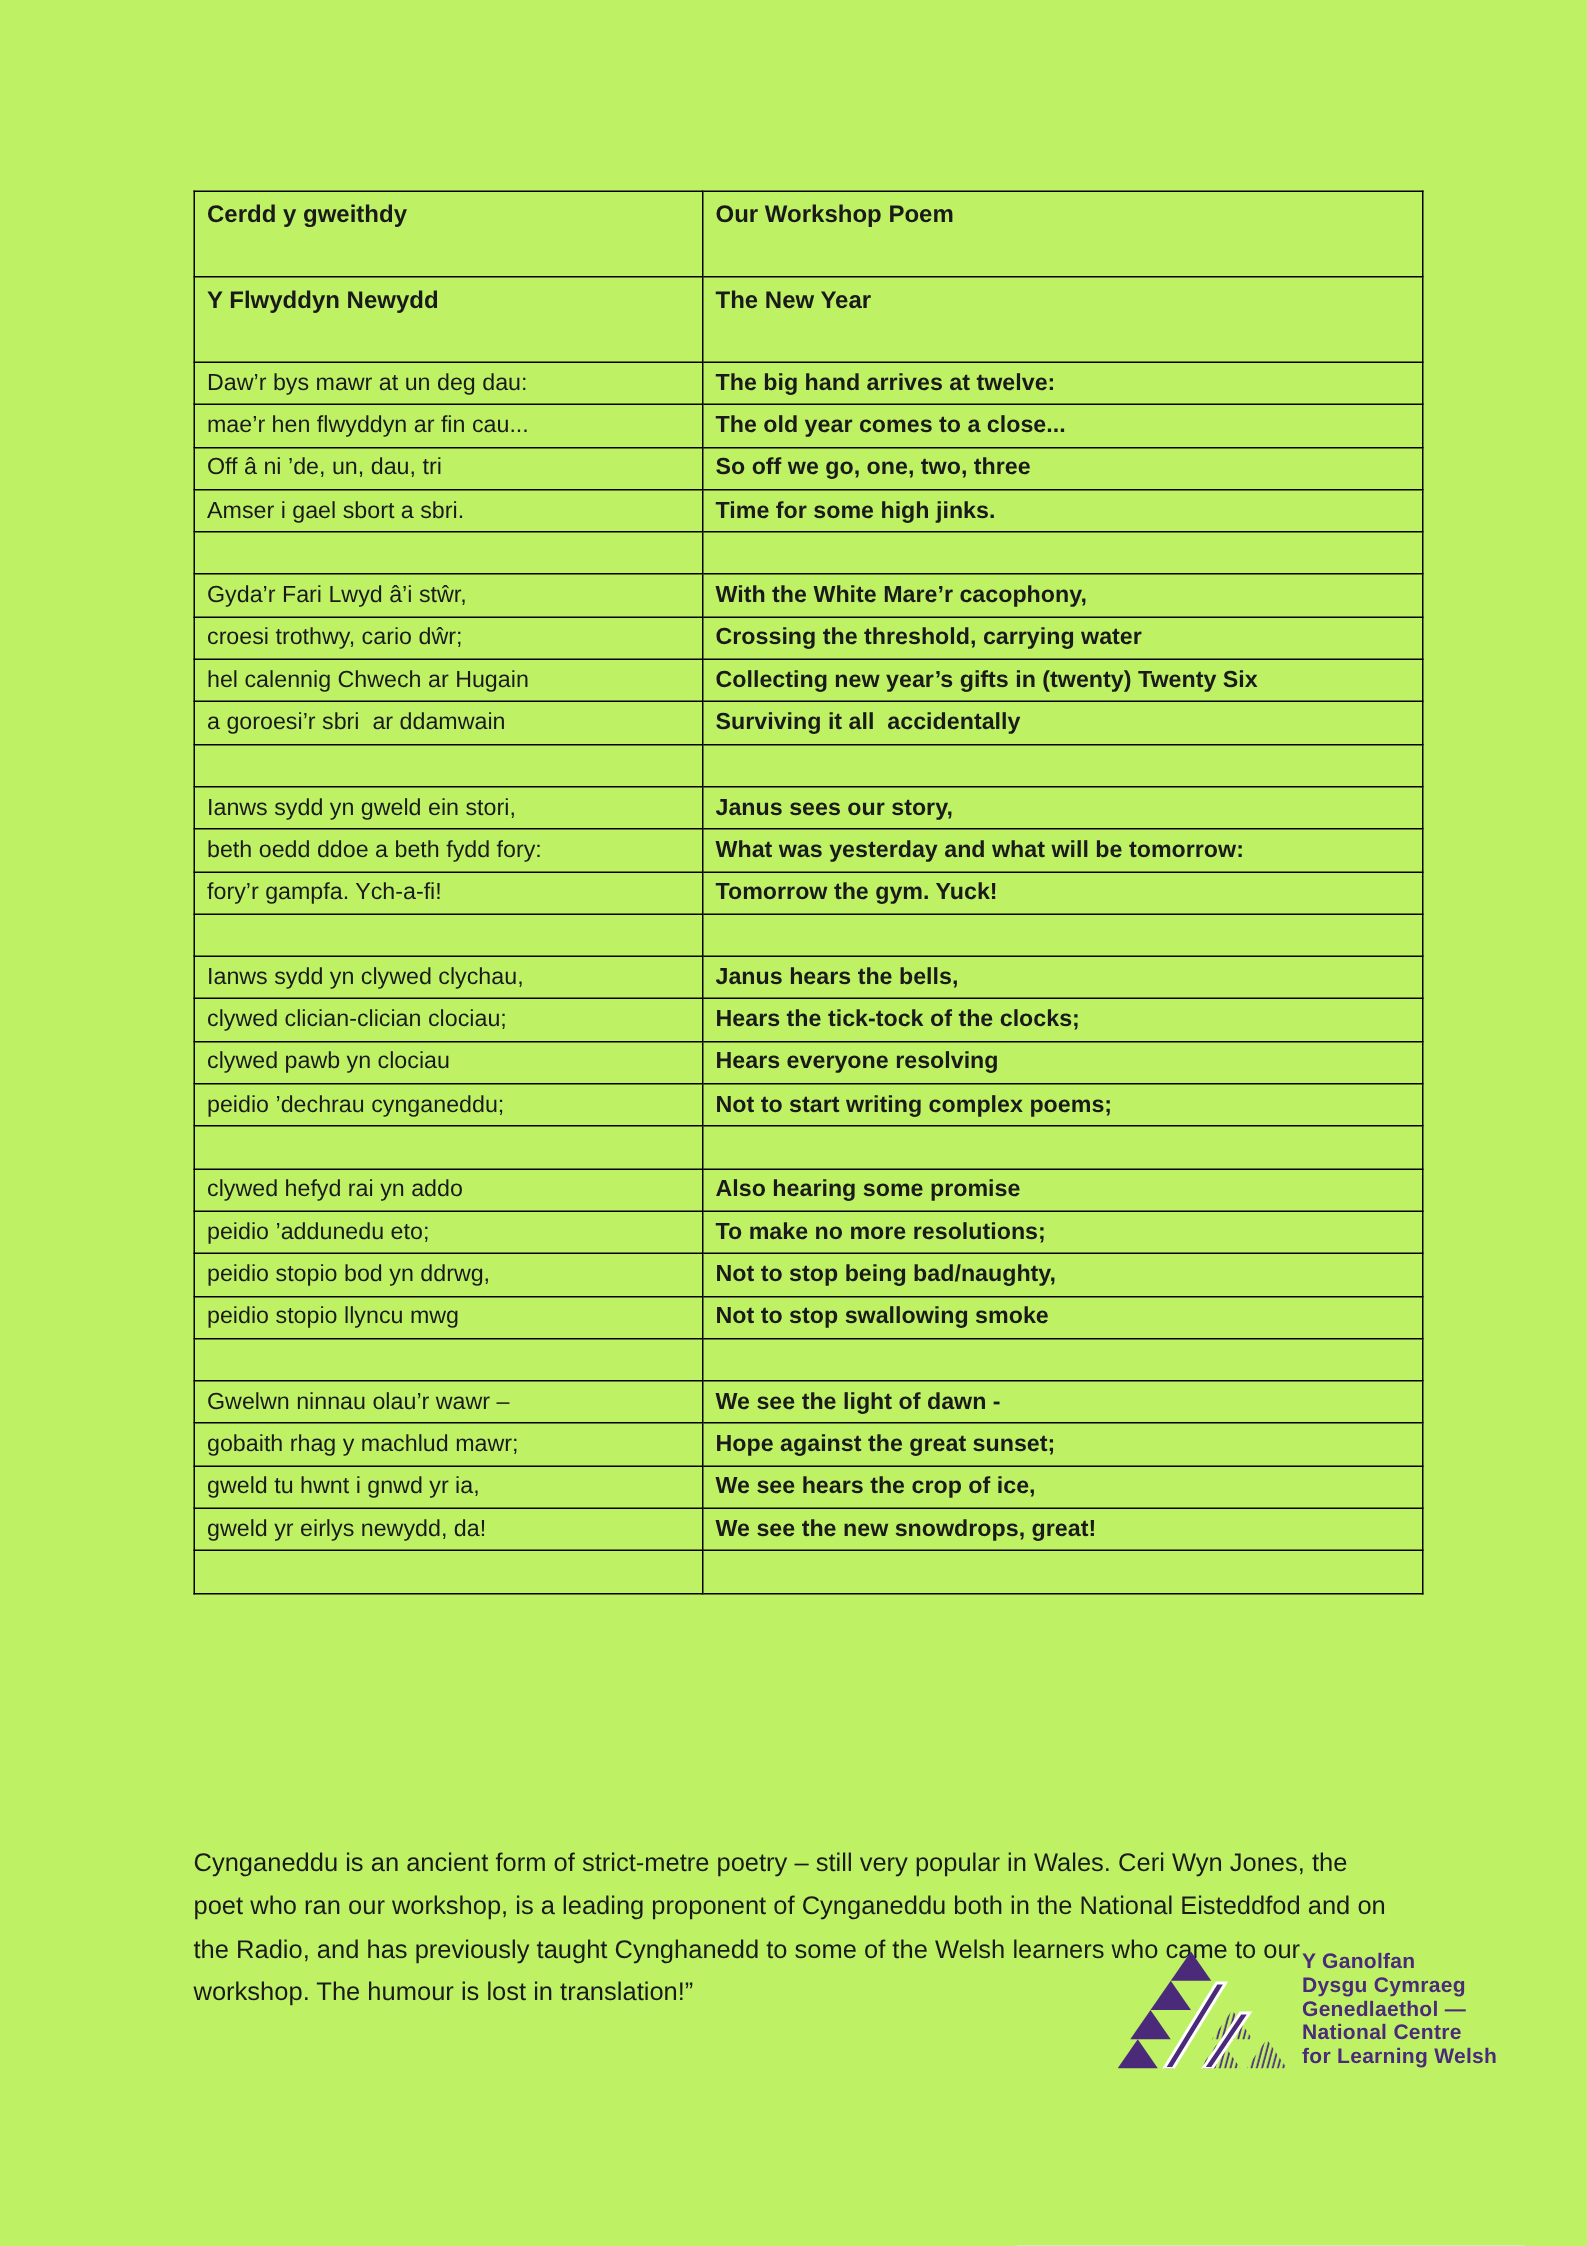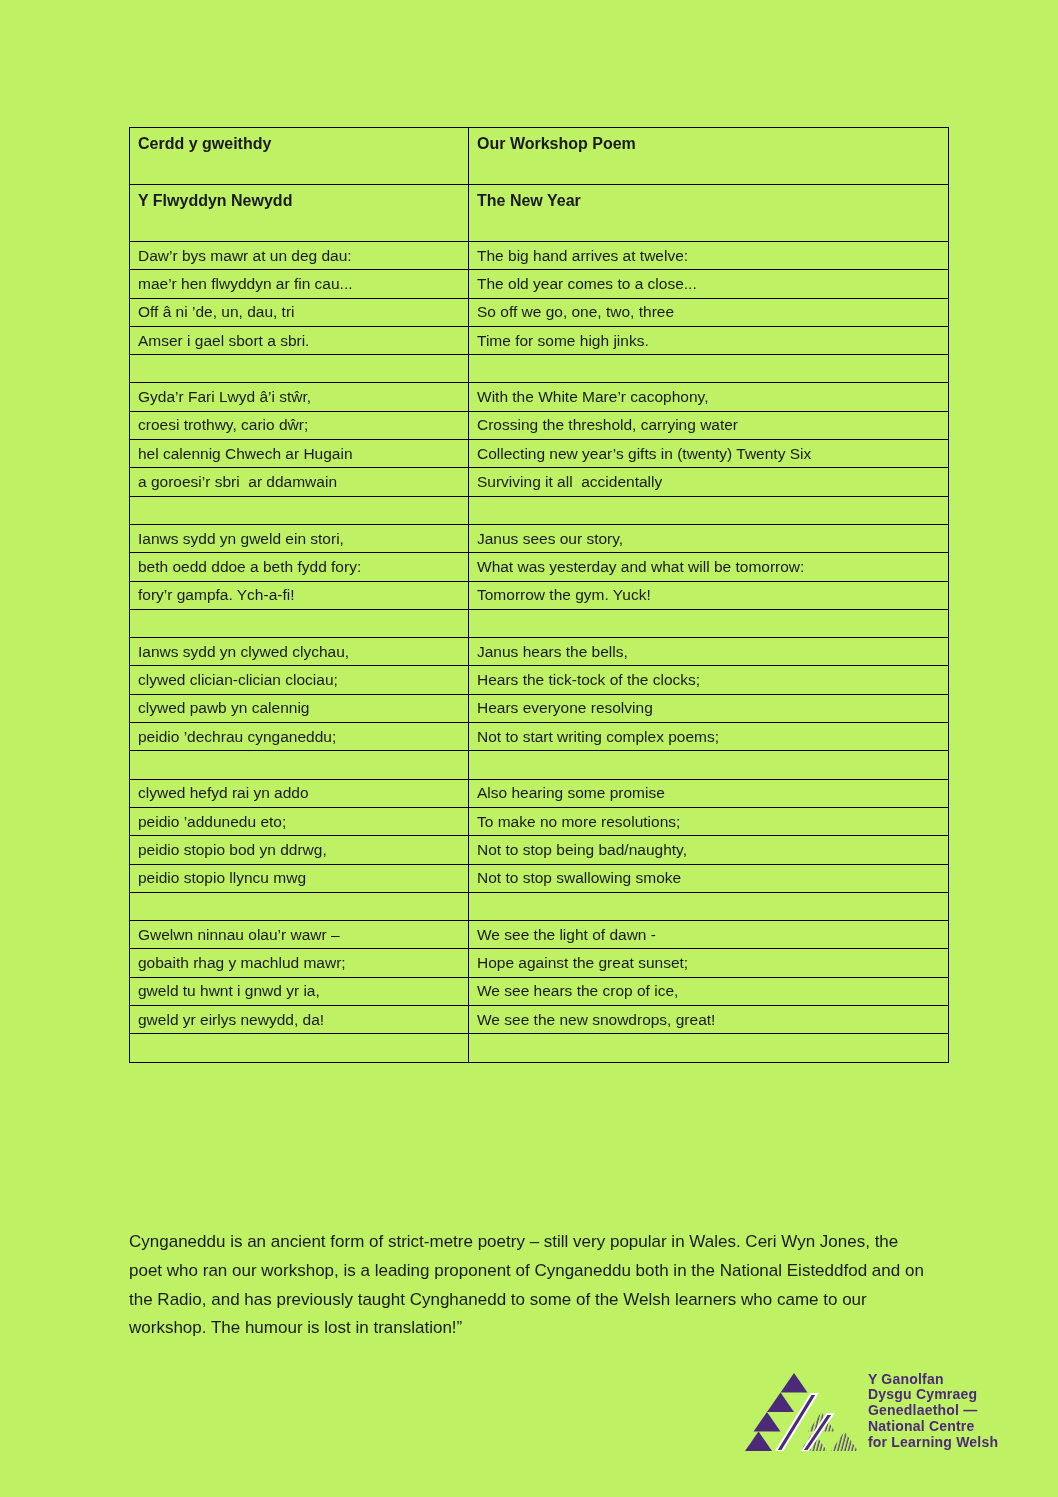--- a/index.html
+++ b/index.html
@@ -35,42 +35,42 @@
     line-height: 20px;
   }
   tr.hdr { height: 57px; }
   tr.hdr td {
     vertical-align: top;
     font-weight: bold;
     font-size: 16px;
     padding-top: 6px;
   }
   tr.body-row { height: 28.3px; }
-  td.en { font-weight: normal; }
+  td.en { font-weight: bold; }
 
   
   .para {
     position: absolute;
     left: 129px;
     width: 800px;
     font-size: 17px;
     line-height: 28.8px;
     margin: 0;
     color: #1a1a1a;
   }
   .para.p1 { top: 1118px; }
   .para.p2 { top: 1228px; }
 
   
   .logo {
     position: absolute;
     left: 745px;
-    top: 1368px;
+    top: 1296px;
     display: flex;
-    align-items: center;
+    align-items: flex-end;
     gap: 10px;
   }
   .logo svg { margin-top: 5px; display: block; }
   .logo-text {
     margin-top: 3px;
     font-size: 14px;
     line-height: 15.8px;
     font-weight: 600;
     letter-spacing: 0.2px;
     color: #4C2A7A;
@@ -153,21 +153,21 @@
         </tr>
         <tr class="body-row">
           <td class="cy">Ianws sydd yn clywed clychau,</td>
           <td class="en">Janus hears the bells,</td>
         </tr>
         <tr class="body-row">
           <td class="cy">clywed clician-clician clociau;</td>
           <td class="en">Hears the tick-tock of the clocks;</td>
         </tr>
         <tr class="body-row">
-          <td class="cy">clywed pawb yn calennig</td>
+          <td class="cy">clywed pawb yn clociau</td>
           <td class="en">Hears everyone resolving</td>
         </tr>
         <tr class="body-row">
           <td class="cy">peidio ’dechrau cynganeddu;</td>
           <td class="en">Not to start writing complex poems;</td>
         </tr>
         <tr class="body-row">
           <td class="cy"></td>
           <td class="en"></td>
         </tr>

